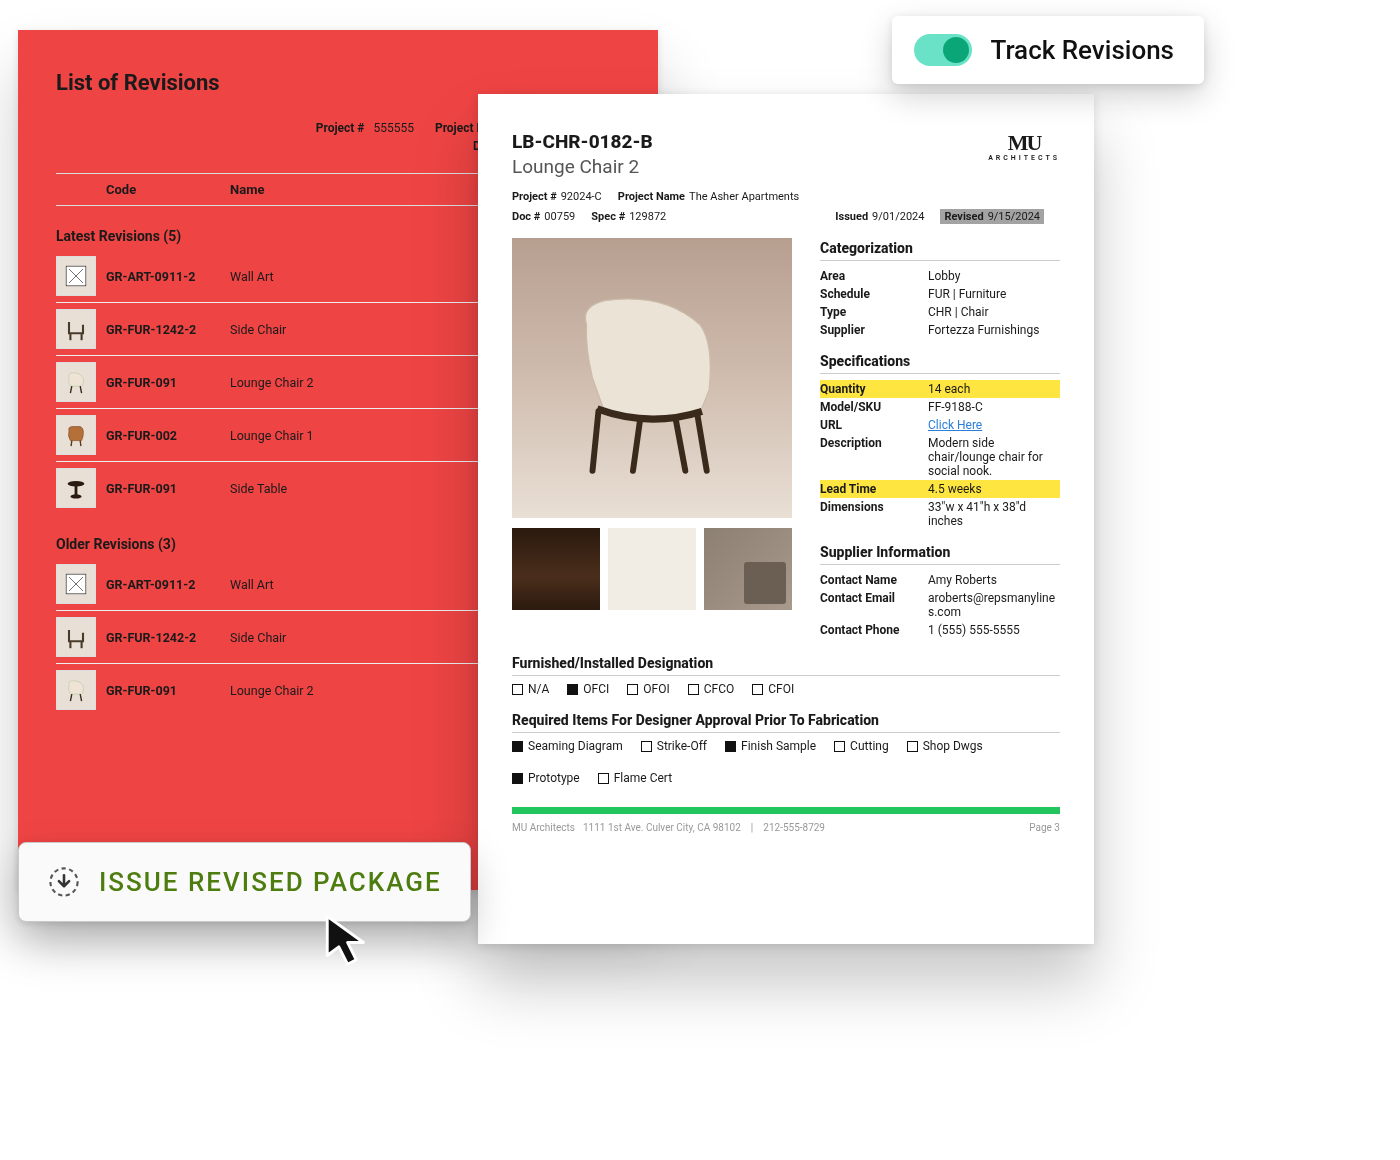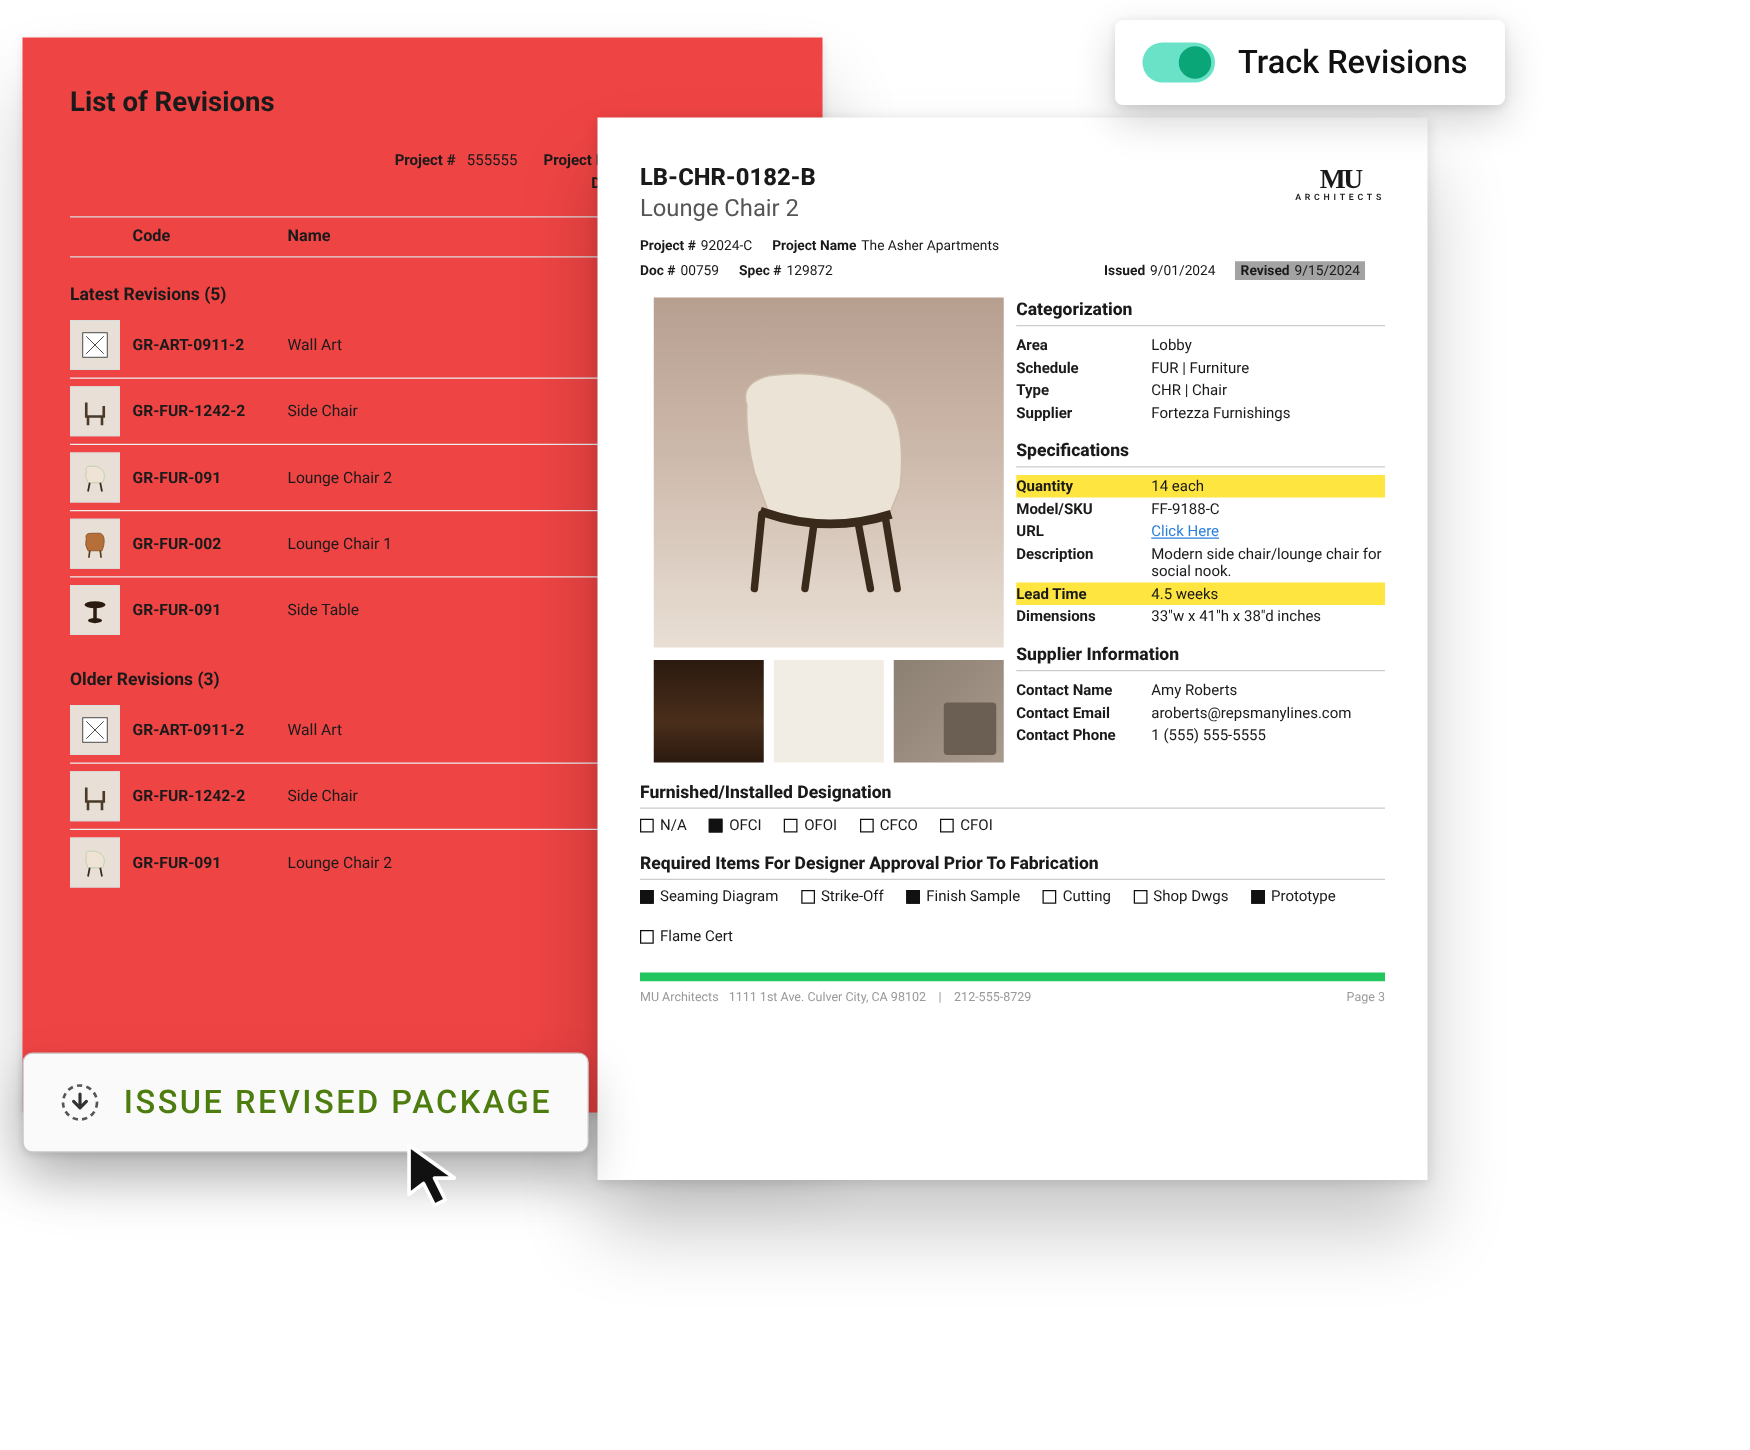--- a/index.html
+++ b/index.html
@@ -62,21 +62,21 @@
   .rev-thumb svg { width: 28px; height: 28px; }
   .rev-code { width: 120px; font-weight: 700; margin-left: 10px; }
   .rev-name { flex: 1; padding-left: 4px; }
   .rev-page { width: 90px; }
 
   
   .doc-front {
     position: absolute;
     left: 478px;
     top: 94px;
-    width: 664px;
+    width: 616px;
     height: 850px;
     background: #fff;
     box-shadow: 0 40px 60px rgba(0,0,0,0.22), 0 2px 10px rgba(0,0,0,0.12);
     padding: 36px 34px 20px 34px;
     font-size: 12px;
   }
   .doc-front .hdr { position: relative; }
   .spec-code { font-size: 19px; font-weight: 800; }
   .spec-title { font-size: 19px; color: #555; font-weight: 400; margin-top: 2px; }
   .doc-front .logo { position: absolute; right: 0; top: 0; text-align: center; }
@@ -92,21 +92,21 @@
     margin-top: 14px;
     border: 1.5px solid #f4c430;
     background: #fffbe8;
     border-radius: 6px;
     padding: 12px 16px;
     text-align: center;
   }
   .banner .b-title { font-weight: 700; font-size: 13px; }
   .banner .b-sub { font-size: 12px; margin-top: 3px; color: #333; }
 
-  .body-cols { display: flex; margin-top: 14px; gap: 10px; margin-left: 11px; }
+  .body-cols { display: flex; margin-top: 14px; gap: 28px; }
   .left-col { width: 280px; }
   .main-img {
     width: 280px; height: 280px;
     background: linear-gradient(180deg, #b79f90 0%, #cdb9ab 45%, #e9dfd5 100%);
     display: flex; align-items: center; justify-content: center;
     position: relative;
   }
   .main-img svg { width: 85%; height: 85%; }
   .swatch-row { display: flex; gap: 8px; margin-top: 10px; }
   .swatch { width: 88px; height: 82px; }

